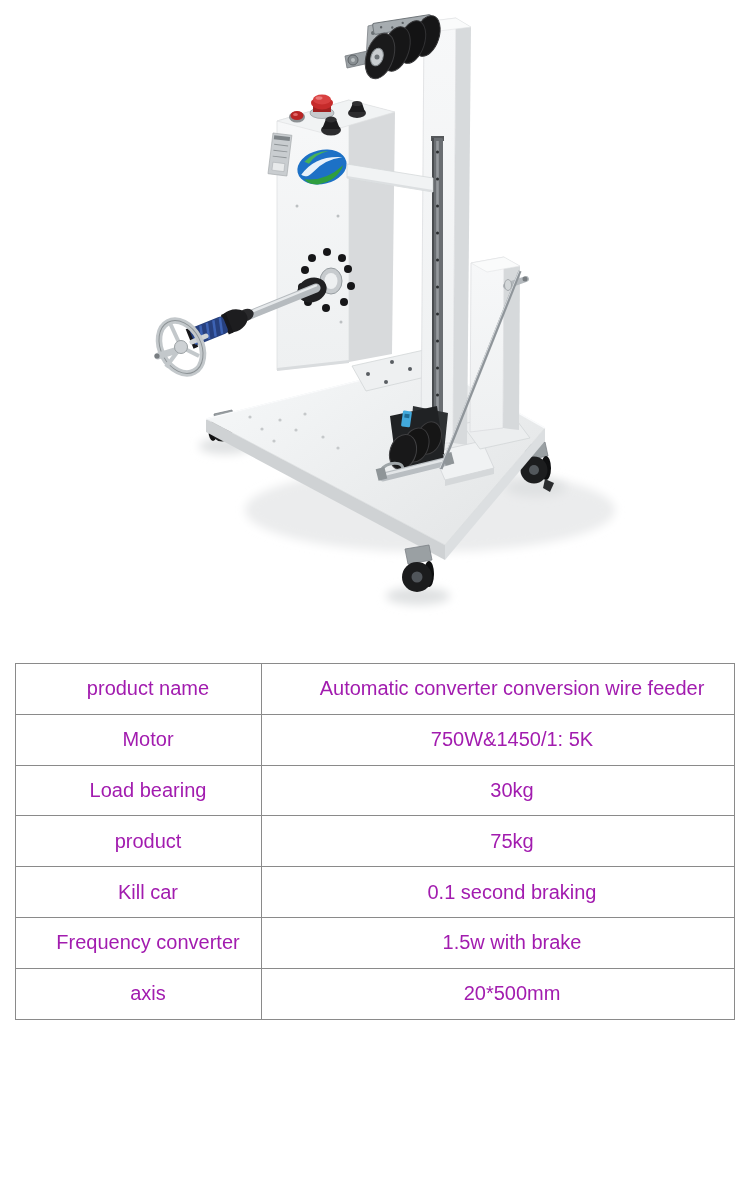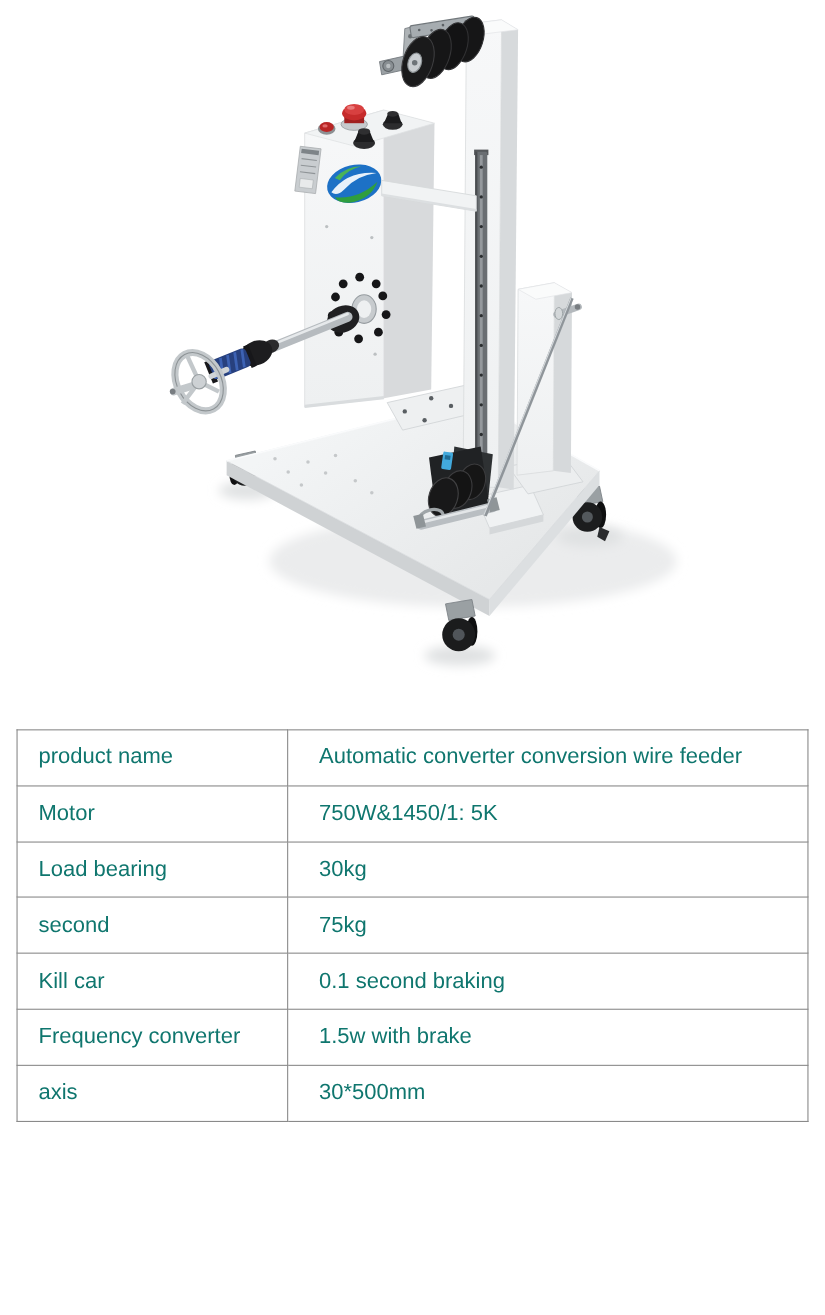--- a/index.html
+++ b/index.html
@@ -2,22 +2,22 @@
 <html><head>
 <meta charset="utf-8">
 <style>
   html,body{margin:0;padding:0;background:#ffffff;}
   body{width:750px;height:1195px;position:relative;overflow:hidden;
        font-family:"Liberation Sans","DejaVu Sans",sans-serif;}
   .photo-wrap{position:absolute;left:0;top:0;width:750px;height:640px;}
   .spec-table{position:absolute;left:15px;top:663px;width:720px;
               border-collapse:collapse;table-layout:fixed;}
   .spec-table td{border:1px solid #8a8a8a;height:49.8px;font-size:20px;
-                 color:#0f766e;padding:0;vertical-align:middle;
-                 white-space:nowrap;overflow:hidden;}
+                 color:#a21caf;padding:0;vertical-align:middle;
+                 white-space:nowrap;overflow:hidden;text-align:center;}
   .spec-table td.lbl{width:226px;padding-left:19px;}
   .spec-table td.val{padding-left:28px;}
 </style>
 </head>
 <body>
 
 <div class="photo-wrap">
 <svg viewBox="0 0 750 640" width="750" height="640">
   <defs>
     <filter id="soft" x="-60%" y="-60%" width="220%" height="220%">
@@ -292,29 +292,29 @@
     </tr>
     <tr>
       <td class="lbl">Motor</td>
       <td class="val">750W&amp;1450/1: 5K</td>
     </tr>
     <tr>
       <td class="lbl">Load bearing</td>
       <td class="val">30kg</td>
     </tr>
     <tr>
-      <td class="lbl">second</td>
+      <td class="lbl">product</td>
       <td class="val">75kg</td>
     </tr>
     <tr>
       <td class="lbl">Kill car</td>
       <td class="val">0.1 second braking</td>
     </tr>
     <tr>
       <td class="lbl">Frequency converter</td>
       <td class="val">1.5w with brake</td>
     </tr>
     <tr>
       <td class="lbl">axis</td>
-      <td class="val">30*500mm</td>
+      <td class="val">20*500mm</td>
     </tr>
   </tbody>
 </table>
 
 </body></html>

